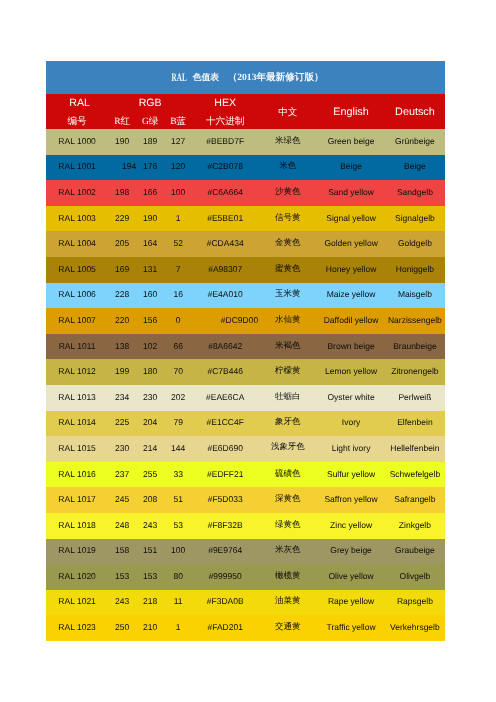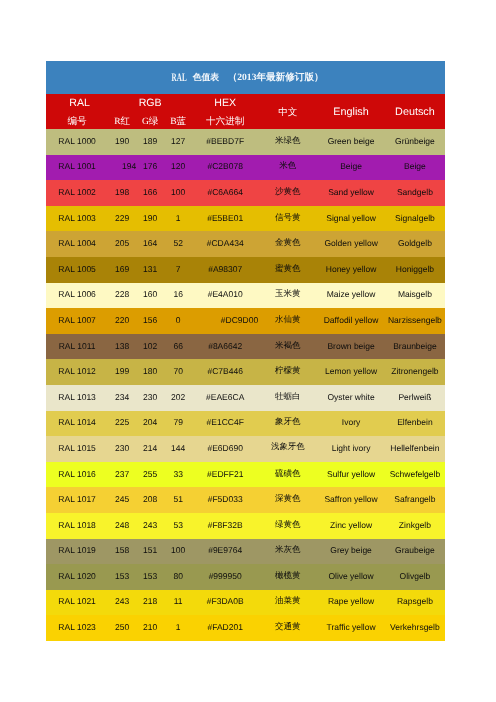--- a/index.html
+++ b/index.html
@@ -111,21 +111,21 @@
       <td class="zh" data-name="cell-chinese-name" style="color: rgb(13, 13, 13);">
             <span data-name="value-chinese-name">米绿色</span>
           </td>
       <td class="en" data-name="cell-english-name" style="color: rgb(13, 13, 13);">
             <span data-name="value-english-name">Green beige</span>
           </td>
       <td class="de" data-name="cell-german-name" style="color: rgb(13, 13, 13);">
             <span data-name="value-german-name">Grünbeige</span>
           </td>
     </tr>
-    <tr class="drow" data-name="table-row" style="background-color: #a21caf;">
+    <tr class="drow" data-name="table-row" style="background-color: #0369a1;">
       <td class="ral" data-name="cell-ral-code" style="color: rgb(13, 13, 13);">
             <span data-name="value-ral-code">RAL 1001</span>
           </td>
       <td class="r" data-name="cell-red-value" style="color: rgb(13, 13, 13); text-align: right;">
             <span data-name="value-red">194</span>
           </td>
       <td class="g" data-name="cell-green-value" style="color: rgb(13, 13, 13);">
             <span data-name="value-green">176</span>
           </td>
       <td class="b" data-name="cell-blue-value" style="color: rgb(13, 13, 13);">
@@ -241,21 +241,21 @@
       <td class="zh" data-name="cell-chinese-name" style="color: rgb(13, 13, 13);">
             <span data-name="value-chinese-name">蜜黄色</span>
           </td>
       <td class="en" data-name="cell-english-name" style="color: rgb(13, 13, 13);">
             <span data-name="value-english-name">Honey yellow</span>
           </td>
       <td class="de" data-name="cell-german-name" style="color: rgb(13, 13, 13);">
             <span data-name="value-german-name">Honiggelb</span>
           </td>
     </tr>
-    <tr class="drow" data-name="table-row" style="background-color: #fef9c3;">
+    <tr class="drow" data-name="table-row" style="background-color: #7dd3fc;">
       <td class="ral" data-name="cell-ral-code" style="color: rgb(13, 13, 13);">
             <span data-name="value-ral-code">RAL 1006</span>
           </td>
       <td class="r" data-name="cell-red-value" style="color: rgb(13, 13, 13);">
             <span data-name="value-red">228</span>
           </td>
       <td class="g" data-name="cell-green-value" style="color: rgb(13, 13, 13);">
             <span data-name="value-green">160</span>
           </td>
       <td class="b" data-name="cell-blue-value" style="color: rgb(13, 13, 13);">

